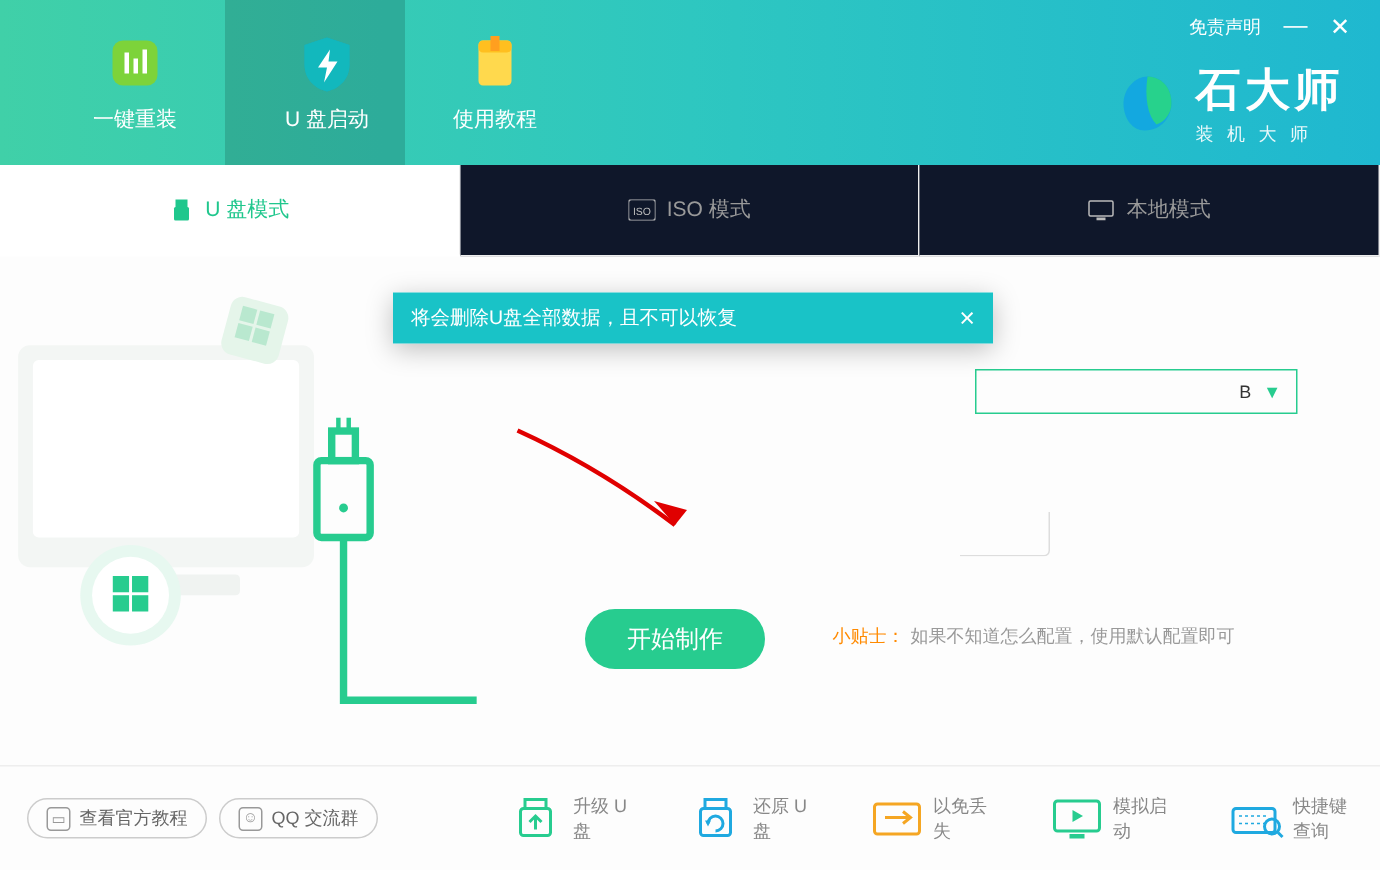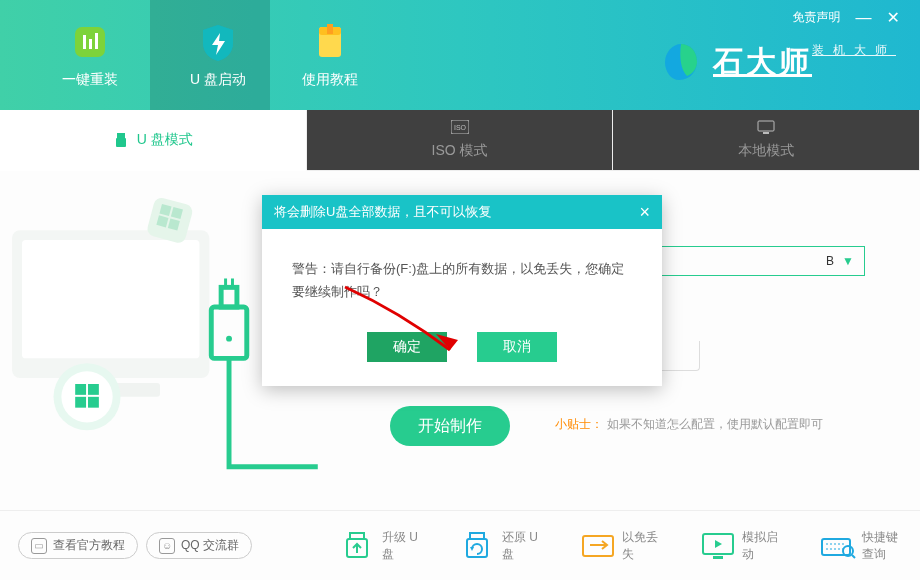--- a/index.html
+++ b/index.html
@@ -18,33 +18,33 @@
   }
   .nav-item.active { background: rgba(0,0,0,0.15); padding-left: 16px; }
   .nav-icon { width: 42px; height: 42px; display:flex; align-items:center; justify-content:center; }
   .title-right {
     position: absolute; right: 20px; top: 8px; color: #fff; font-size: 12px;
     display: flex; align-items: center; gap: 15px;
   }
   .brand {
     position: absolute; right: 24px; top: 40px; display: flex; align-items: center; gap: 10px; color:#fff;
   }
-  .brand-text { display:flex; flex-direction:row;text-decoration:underline; }
+  .brand-text { display:flex; flex-direction:column; }
   .brand-main { font-size: 30px; font-weight: bold; letter-spacing: 3px; }
   .brand-sub { font-size: 12px; letter-spacing: 9px; opacity: .9; }
 
   
   .tabs { display: flex; height: 61px; }
   .tab {
     flex: 1; display: flex; align-items: center; justify-content: center; gap: 8px;
     font-size: 14px; color: #999; border-bottom: 1px solid #eee; cursor: pointer;
     border-right: 1px solid #eee;
   }
   .tab.active { color: #20c78d; border-bottom: 2px solid #fff; }
-  .tab:not(.active){ background:#404040;flex-direction:column; }
+  .tab:not(.active){ background:#0f172a; }
 
   
   .main {
     position: relative; height: calc(580px - 110px - 45px - 70px);
     background: #fdfdfd;
   }
   .deco { position:absolute; left:0; top:0; width:320px; height:100%; pointer-events:none; }
 
   .start-btn {
     position:absolute; left:390px; top:235px; width:120px; height:40px; border-radius:20px;
@@ -287,25 +287,18 @@
       <span>快捷键查询</span>
     </div>
   </div>
 </div>
 
 <div class="dialog">
   <div class="dlg-head">
     <span>将会删除U盘全部数据，且不可以恢复</span>
     <span class="dlg-close">×</span>
   </div>
-  <div class="dlg-body">
-    <div>警告：请自行备份(F:)盘上的所有数据，以免丢失，您确定要继续制作吗？</div>
-    <div class="dlg-btns">
-      <button class="btn btn-ok">确定</button>
-      <button class="btn btn-cancel">取消</button>
-    </div>
-  </div>
 </div>
 
 <svg class="arrow" width="140" height="90">
   <path d="M5 5 Q60 30 110 68" fill="none" stroke="#e00000" stroke-width="3"></path>
   <polygon points="110,68 96,52 118,58" fill="#e00000"></polygon>
 </svg>
 
 </body></html>

